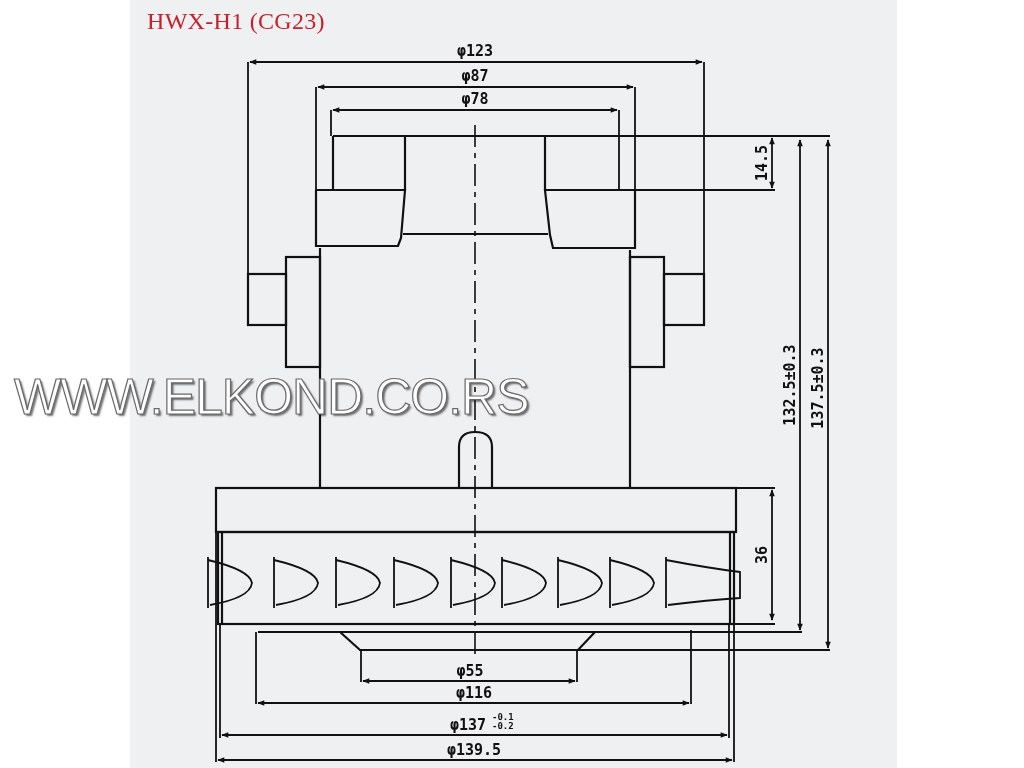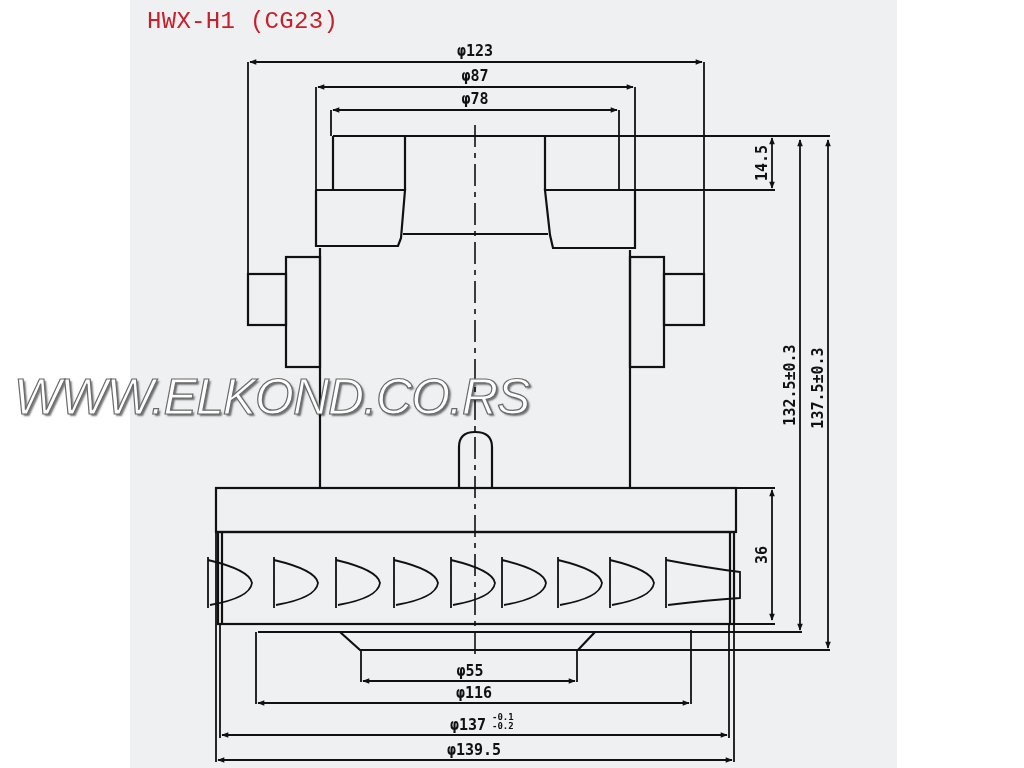--- a/index.html
+++ b/index.html
@@ -1,23 +1,23 @@
 <!DOCTYPE html>
 <html><head>
   <meta charset="utf-8">
   <style>
     html, body { margin: 0; padding: 0; }
     body { width: 1024px; height: 768px; background: #ffffff; position: relative; overflow: hidden; font-family: "Liberation Sans", sans-serif; }
     .panel { position: absolute; left: 130px; top: 0; width: 767px; height: 768px; background: #eef0f2; }
-    .title { position: absolute; left: 147px; top: 8px; font-family: Liberation Mono, monospace; font-size: 24px; color: #c8202a; letter-spacing: 0.3px; }
+    .title { position: absolute; left: 147px; top: 8px; font-family: Liberation Serif, serif; font-size: 24px; color: #c8202a; letter-spacing: 0.3px; }
     svg.drawing { position: absolute; left: 0; top: 0; }
     .dimtext { font-family: "DejaVu Sans Mono", monospace; font-weight: bold; fill: #111; font-size: 15px; }
     .watermark { position: absolute; left: 14px; top: 372px; font-family: "Liberation Sans", sans-serif; font-size: 50px; color: #ffffff; letter-spacing: -1px; line-height: 1;
       -webkit-text-stroke: 1.2px #6a6a6a;
-      text-shadow: 2px 2px 2px rgba(0,0,0,0.55); font-style: italic; }
+      text-shadow: 2px 2px 2px rgba(0,0,0,0.55); }
   </style>
 </head>
 <body>
 
 <div class="panel"></div>
 <div class="title">HWX-H1 (CG23)</div>
 
 <svg class="drawing" width="1024" height="768" viewBox="0 0 1024 768" xmlns="http://www.w3.org/2000/svg">
   <defs>
     <marker id="arr" viewBox="0 0 10 10" refX="9" refY="5" markerWidth="9" markerHeight="7" orient="auto-start-reverse" markerUnits="userSpaceOnUse">

